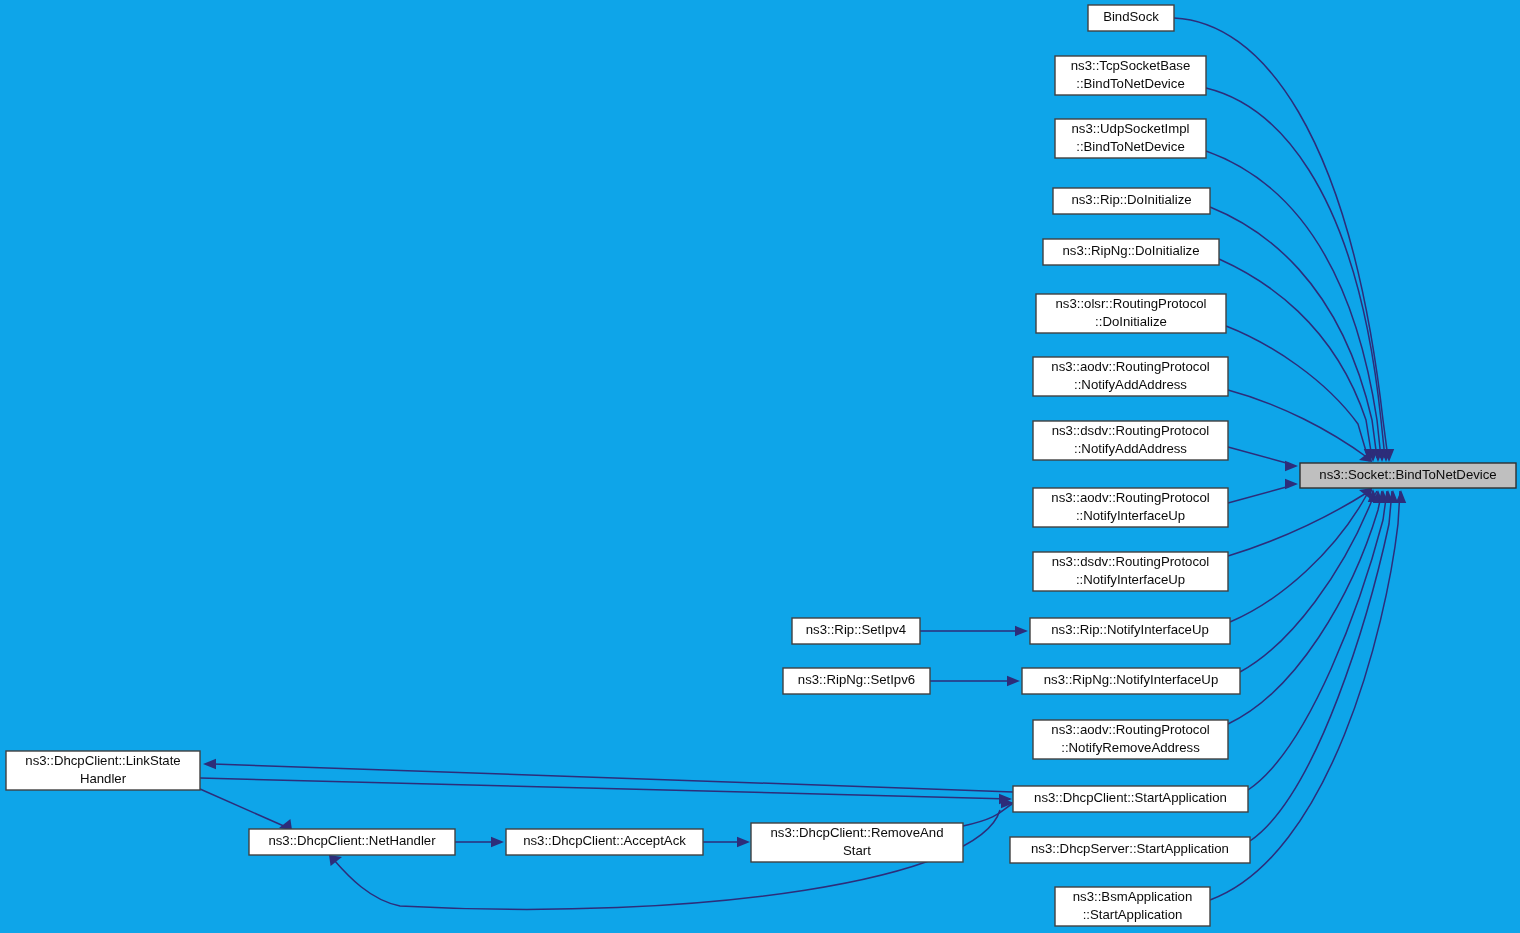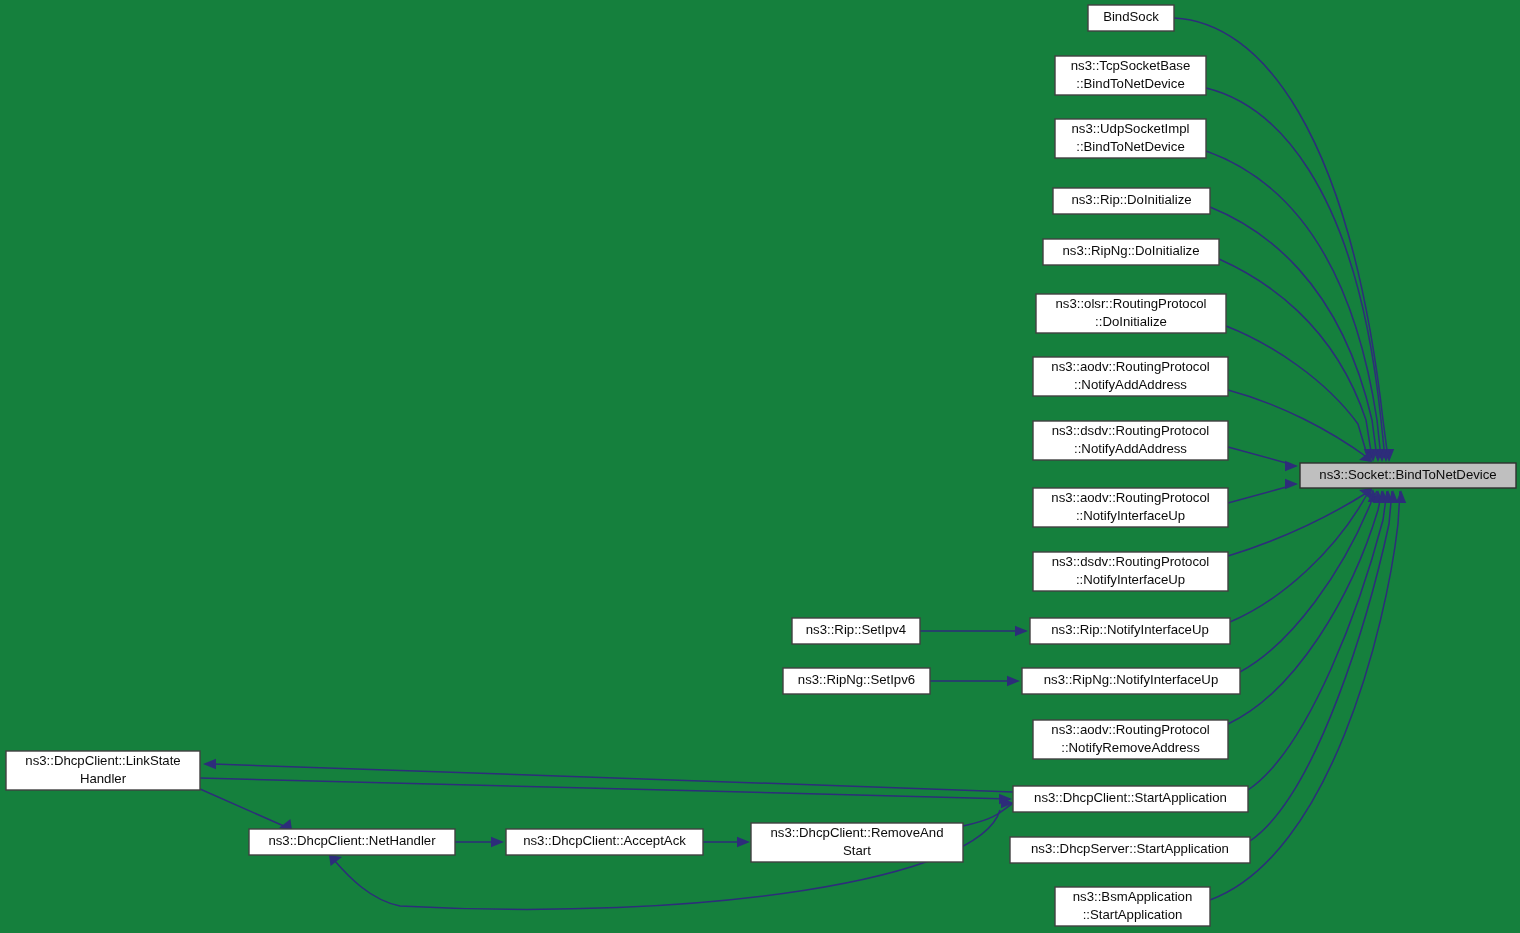--- a/index.html
+++ b/index.html
@@ -4,21 +4,21 @@
 <style>
   html, body {
     margin: 0;
     padding: 0;
     background: #ffffff;
   }
   #canvas {
     position: relative;
     width: 1520px;
     height: 933px;
-    background: #15803d;
+    background: #0ea5e9;
     font-family: "Liberation Sans", sans-serif;
   }
   svg.graph {
     position: absolute;
     top: 0;
     left: 0;
     width: 1520px;
     height: 933px;
   }
   .node-rect {

